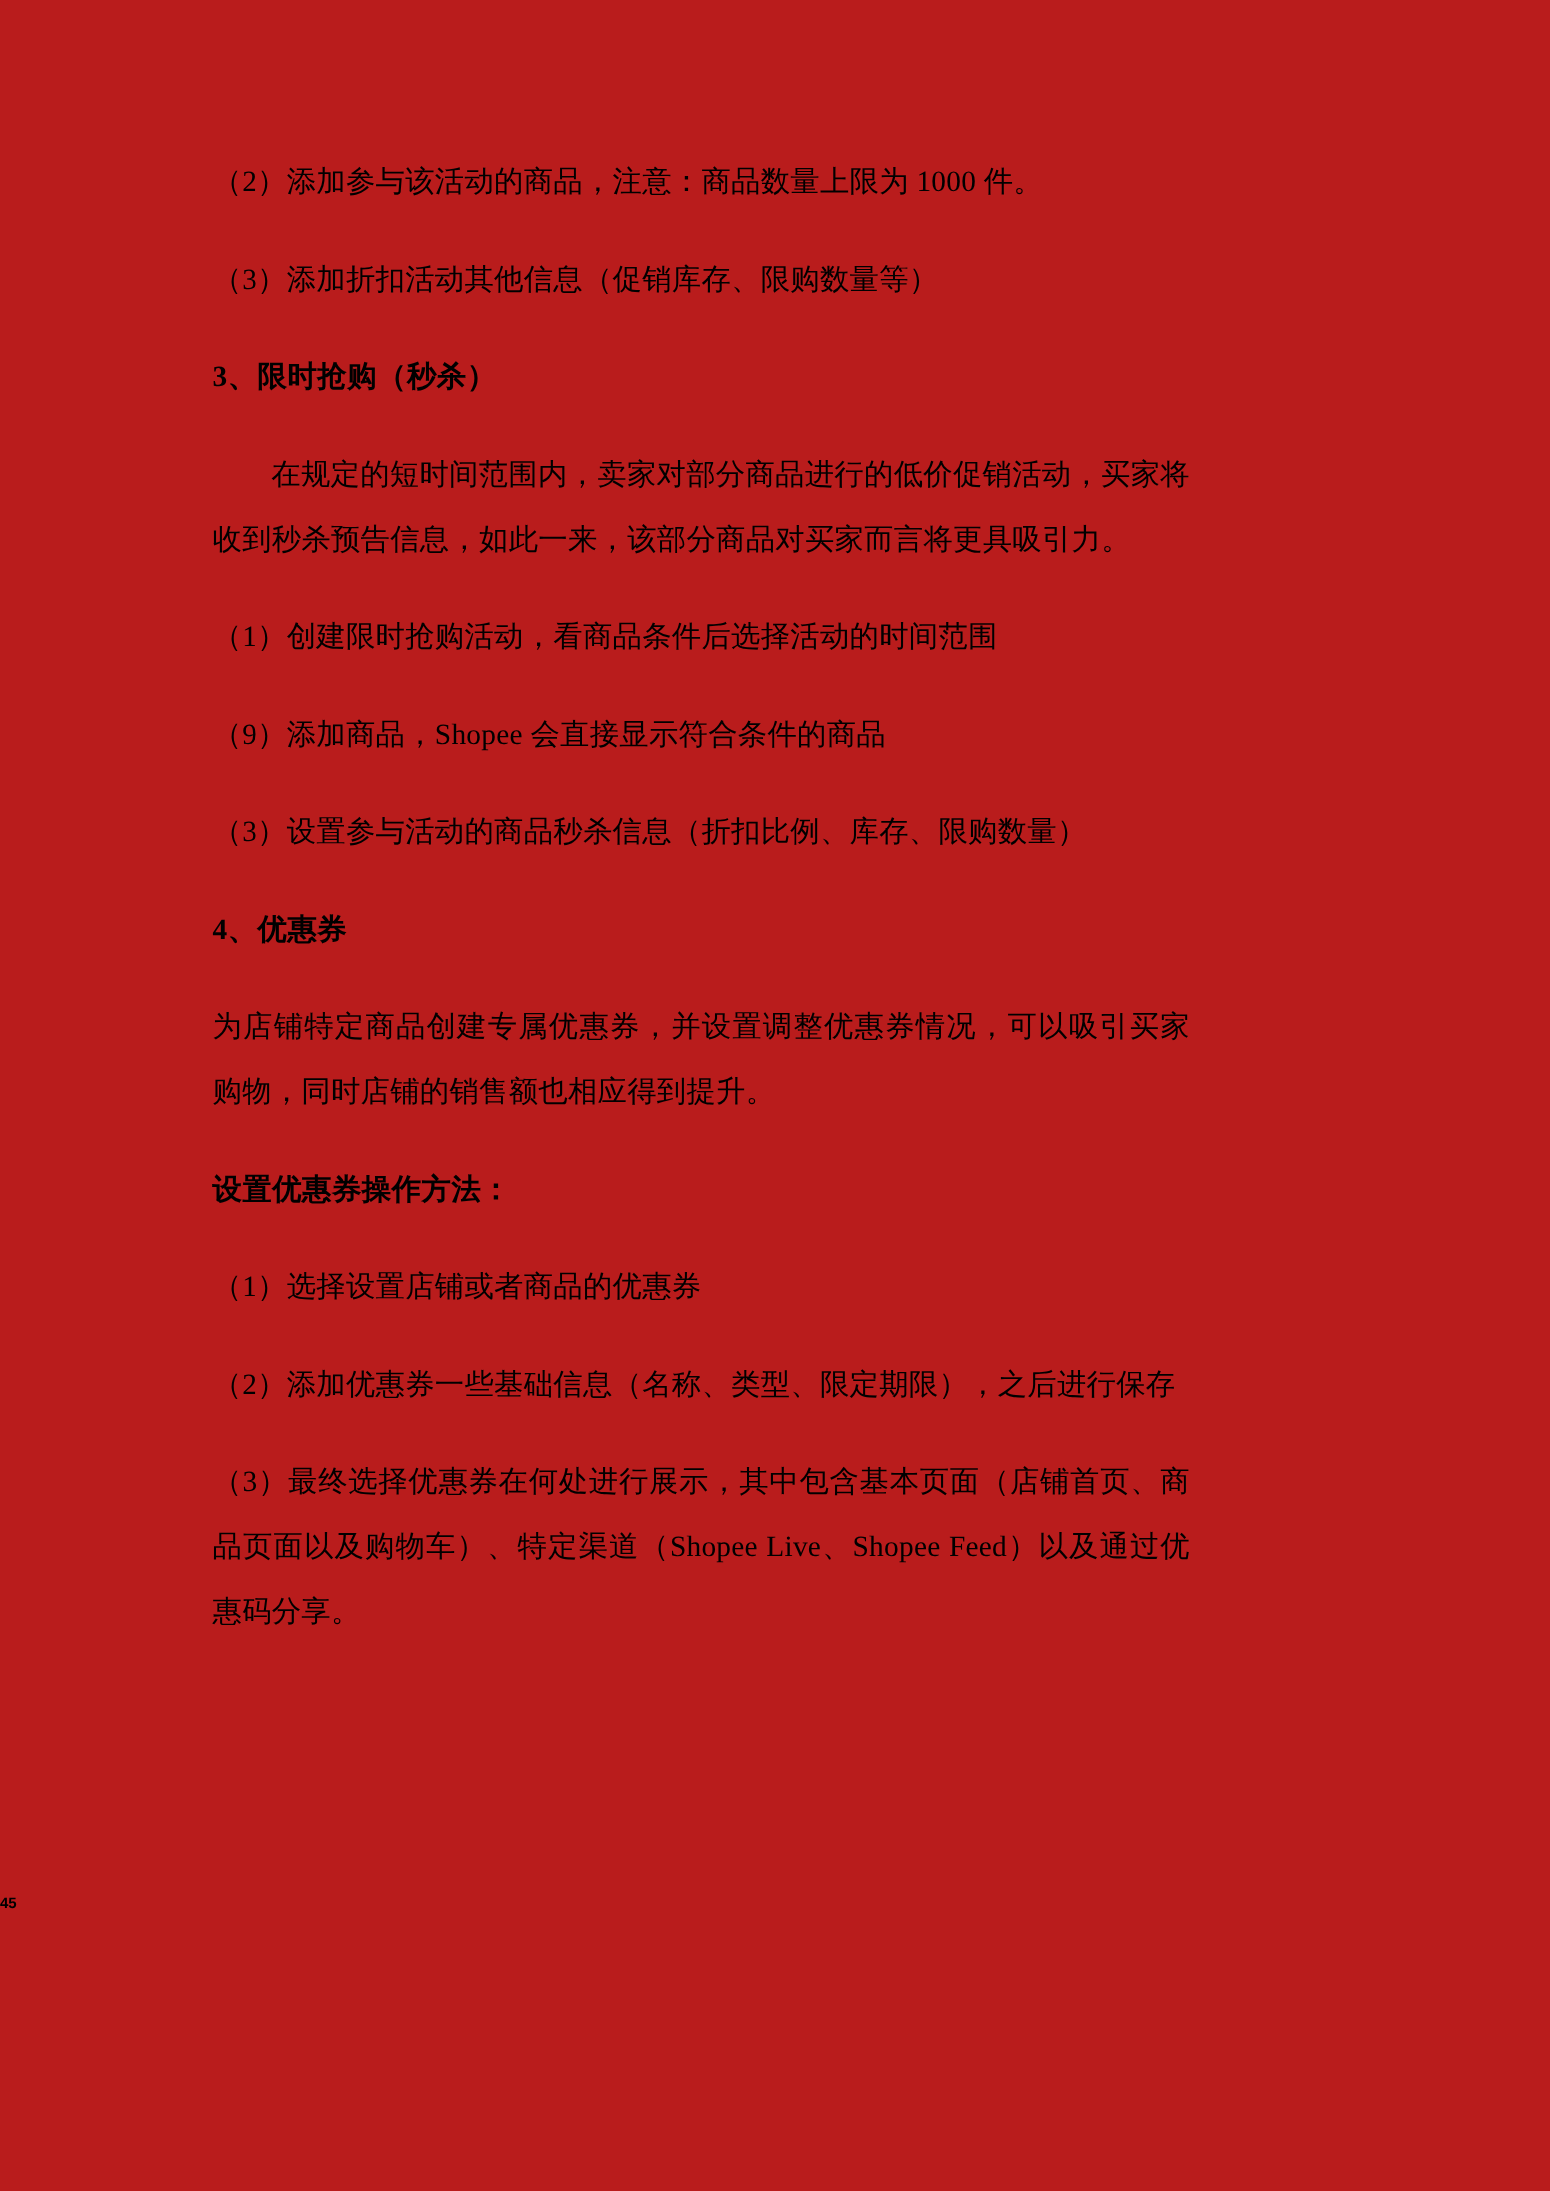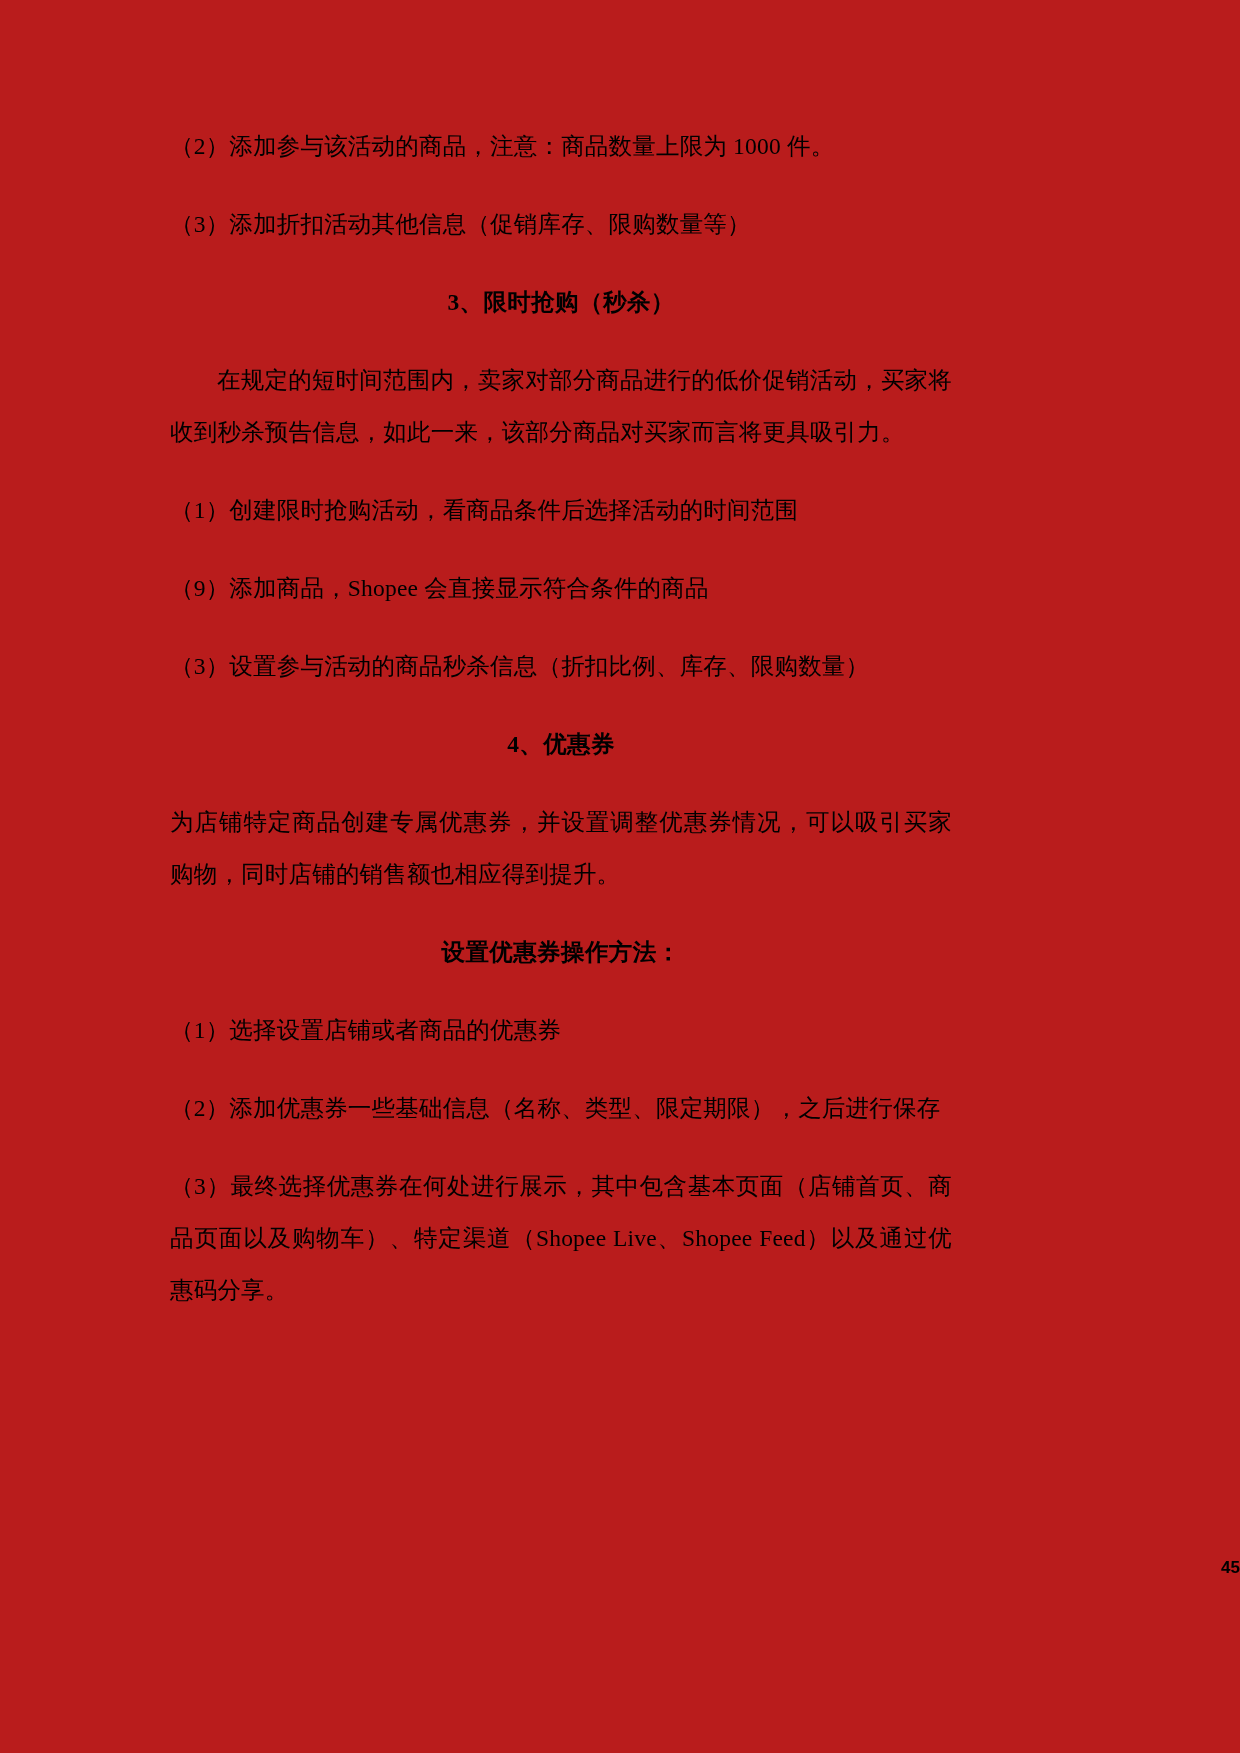--- a/index.html
+++ b/index.html
@@ -32,32 +32,31 @@
   }
   .para.indent {
     text-indent: 47px;
   }
   .heading {
     font-size: 23.5px;
     line-height: 52px;
     margin: 0 0 26px 0;
     font-weight: bold;
     letter-spacing: 0.4px;
-    text-align: center;
   }
   .gap-top {
     margin-top: 22px;
   }
   .page-number {
     position: absolute;
     left: 0;
     right: 0;
-    top: 1558px;
-    text-align: right;
-    font-size: 17px;
+    top: 1515px;
+    text-align: left;
+    font-size: 12px;
     font-family: "Liberation Sans", sans-serif;
     font-weight: bold;
     color: #000000;
   }
 </style>
 </head>
 <body>
 
 <div class="page">
   <div class="content">

